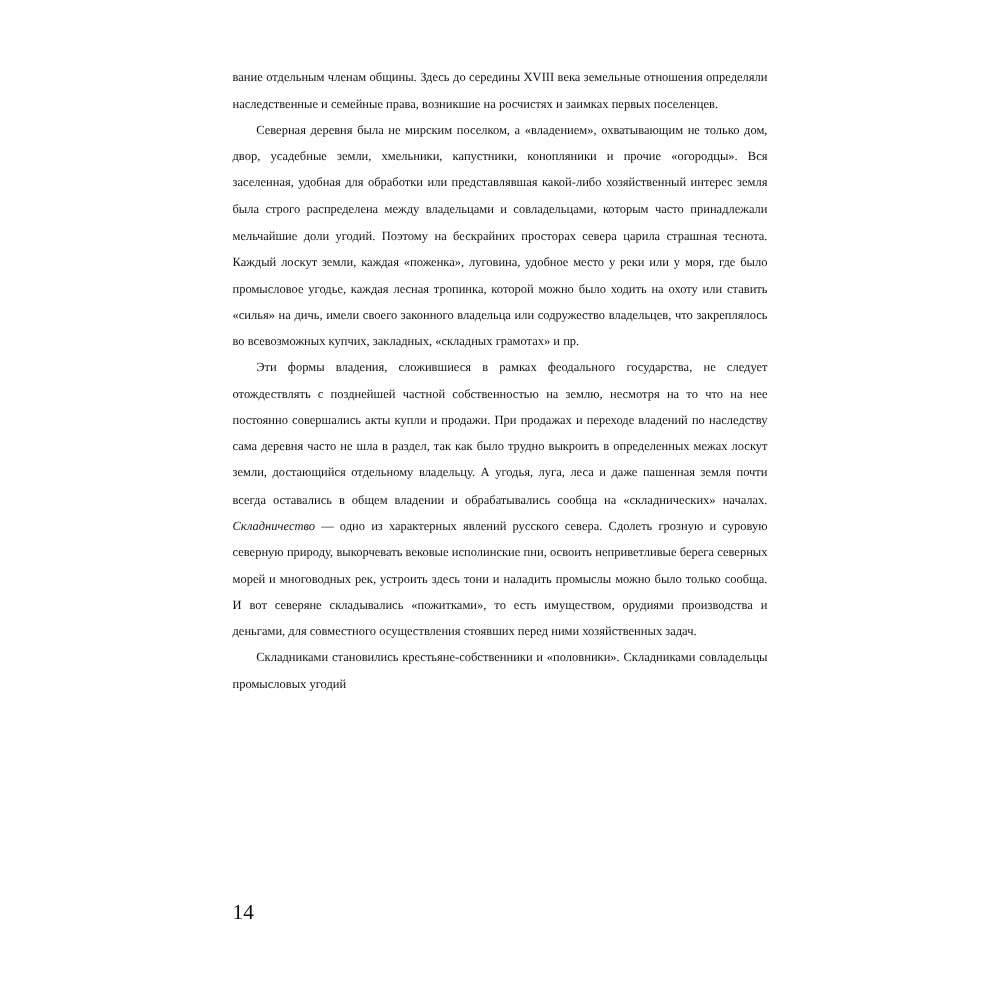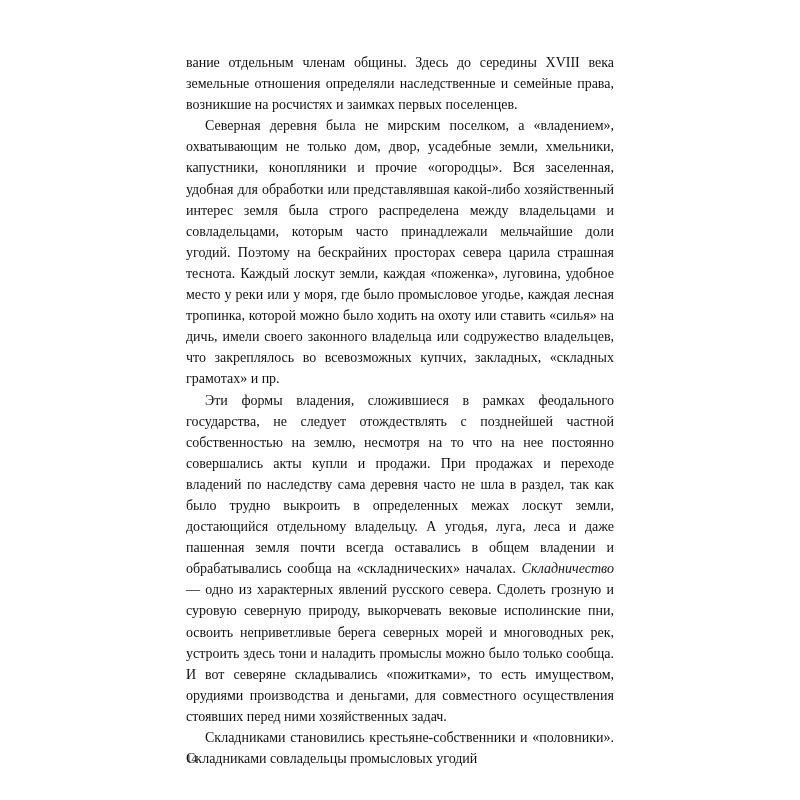--- a/index.html
+++ b/index.html
@@ -20,41 +20,41 @@
     background: #ffffff;
     box-sizing: border-box;
   }
   .text-column {
     position: absolute;
     left: 186px;
     top: 52px;
     width: 428px;
     text-align: justify;
     color: #111111;
-    font-size: 14px;
+    font-size: 10px;
     line-height: 21.1px;
     letter-spacing: 0.0px;
     -webkit-font-smoothing: antialiased;
   }
   .para {
     margin: 0;
     text-indent: 19px;
     text-align: justify;
     text-align-last: left;
   }
   .para.first {
     text-indent: 0;
   }
   .para em {
   }
   .page-number {
     position: absolute;
     left: 186px;
-    top: 752px;
-    font-size: 11px;
+    top: 720px;
+    font-size: 17px;
     color: #111111;
     font-family: "Liberation Serif", "DejaVu Serif", serif;
   }
 </style>
 </head>
 <body>
 
 <div class="page">
   <div class="text-column">
     <p class="para first">вание отдельным членам общины. Здесь до середины XVIII века земельные отношения определяли наследственные и семейные права, возникшие на росчистях и заимках первых поселенцев.</p>

